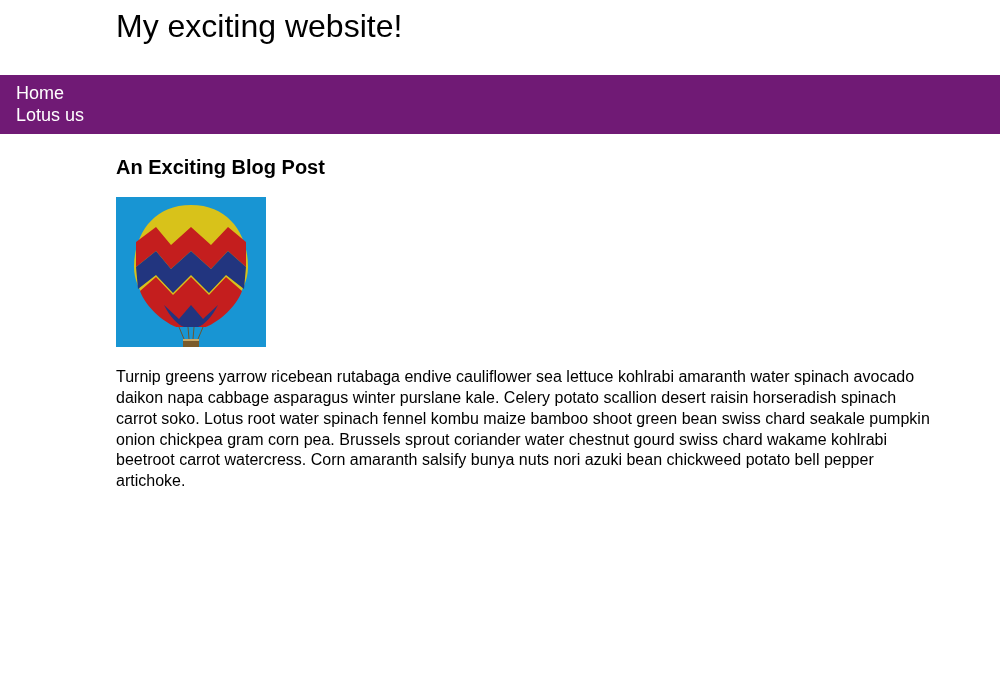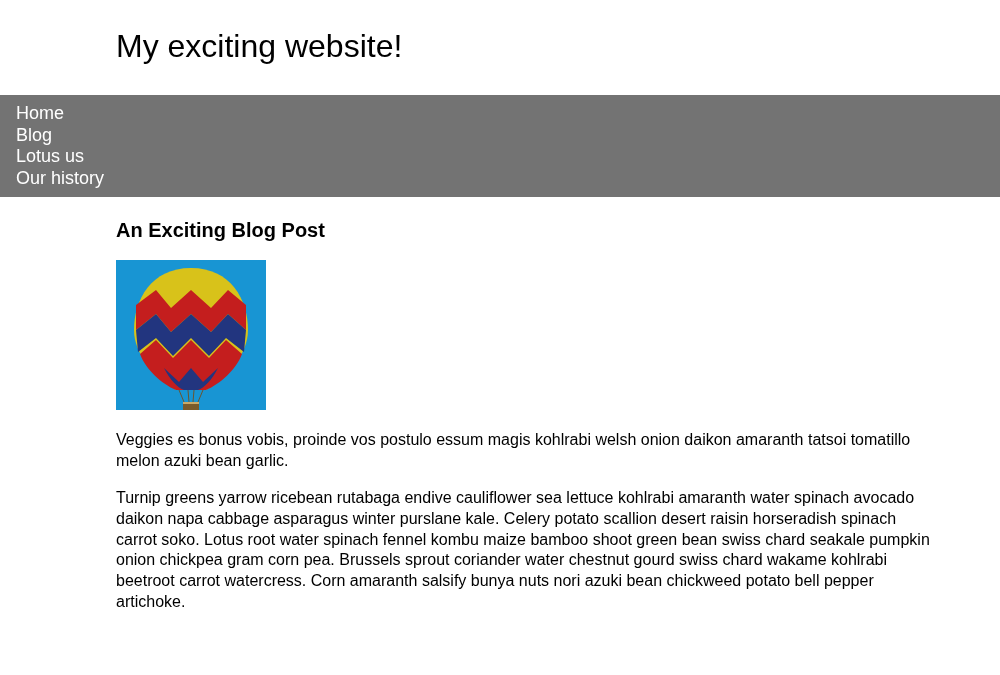--- a/index.html
+++ b/index.html
@@ -5,24 +5,24 @@
   * { margin: 0; padding: 0; box-sizing: border-box; }
   body {
     font-family: Arial, Helvetica, sans-serif;
     background: #fff;
     color: #000;
     width: 1000px;
   }
   .site-title {
     font-size: 32px;
     font-weight: 400;
-    padding: 28px 0 30px 116px;
+    padding: 8px 0 30px 116px;
   }
   .nav-bar {
-    background: #737373;
+    background: #701a75;
     color: #fff;
     padding: 8px 0 8px 16px;
   }
   .nav-bar ul {
     list-style: none;
   }
   .nav-bar li {
     font-size: 18px;
     line-height: 1.2;
     cursor: pointer;
@@ -47,23 +47,21 @@
   }
 </style>
 </head>
 <body>
 
 <h1 class="site-title">My exciting website!</h1>
 
 <nav class="nav-bar">
   <ul>
     <li>Home</li>
-    <li>Blog</li>
     <li>Lotus us</li>
-    <li>Our history</li>
   </ul>
 </nav>
 
 <main class="content">
   <h2 class="post-title">An Exciting Blog Post</h2>
 
   <div class="hero-image" aria-label="Hot air balloon">
     <svg viewBox="0 0 150 150" width="150" height="150">
       <rect x="0" y="0" width="150" height="150" fill="#1895d3"></rect>
 
@@ -91,15 +89,14 @@
       <line x1="63" y1="130" x2="68" y2="142" stroke="#6b552e" stroke-width="1"></line>
       <line x1="87" y1="130" x2="82" y2="142" stroke="#6b552e" stroke-width="1"></line>
       <line x1="72" y1="130" x2="73" y2="142" stroke="#6b552e" stroke-width="1"></line>
       <line x1="78" y1="130" x2="77" y2="142" stroke="#6b552e" stroke-width="1"></line>
 
       <rect x="67" y="142" width="16" height="8" fill="#7a5b2b"></rect>
       <rect x="67" y="142" width="16" height="2" fill="#c9a968"></rect>
     </svg>
   </div>
 
-  <p>Veggies es bonus vobis, proinde vos postulo essum magis kohlrabi welsh onion daikon amaranth tatsoi tomatillo melon azuki bean garlic.</p>
   <p>Turnip greens yarrow ricebean rutabaga endive cauliflower sea lettuce kohlrabi amaranth water spinach avocado daikon napa cabbage asparagus winter purslane kale. Celery potato scallion desert raisin horseradish spinach carrot soko. Lotus root water spinach fennel kombu maize bamboo shoot green bean swiss chard seakale pumpkin onion chickpea gram corn pea. Brussels sprout coriander water chestnut gourd swiss chard wakame kohlrabi beetroot carrot watercress. Corn amaranth salsify bunya nuts nori azuki bean chickweed potato bell pepper artichoke.</p>
 </main>
 
 </body></html>

